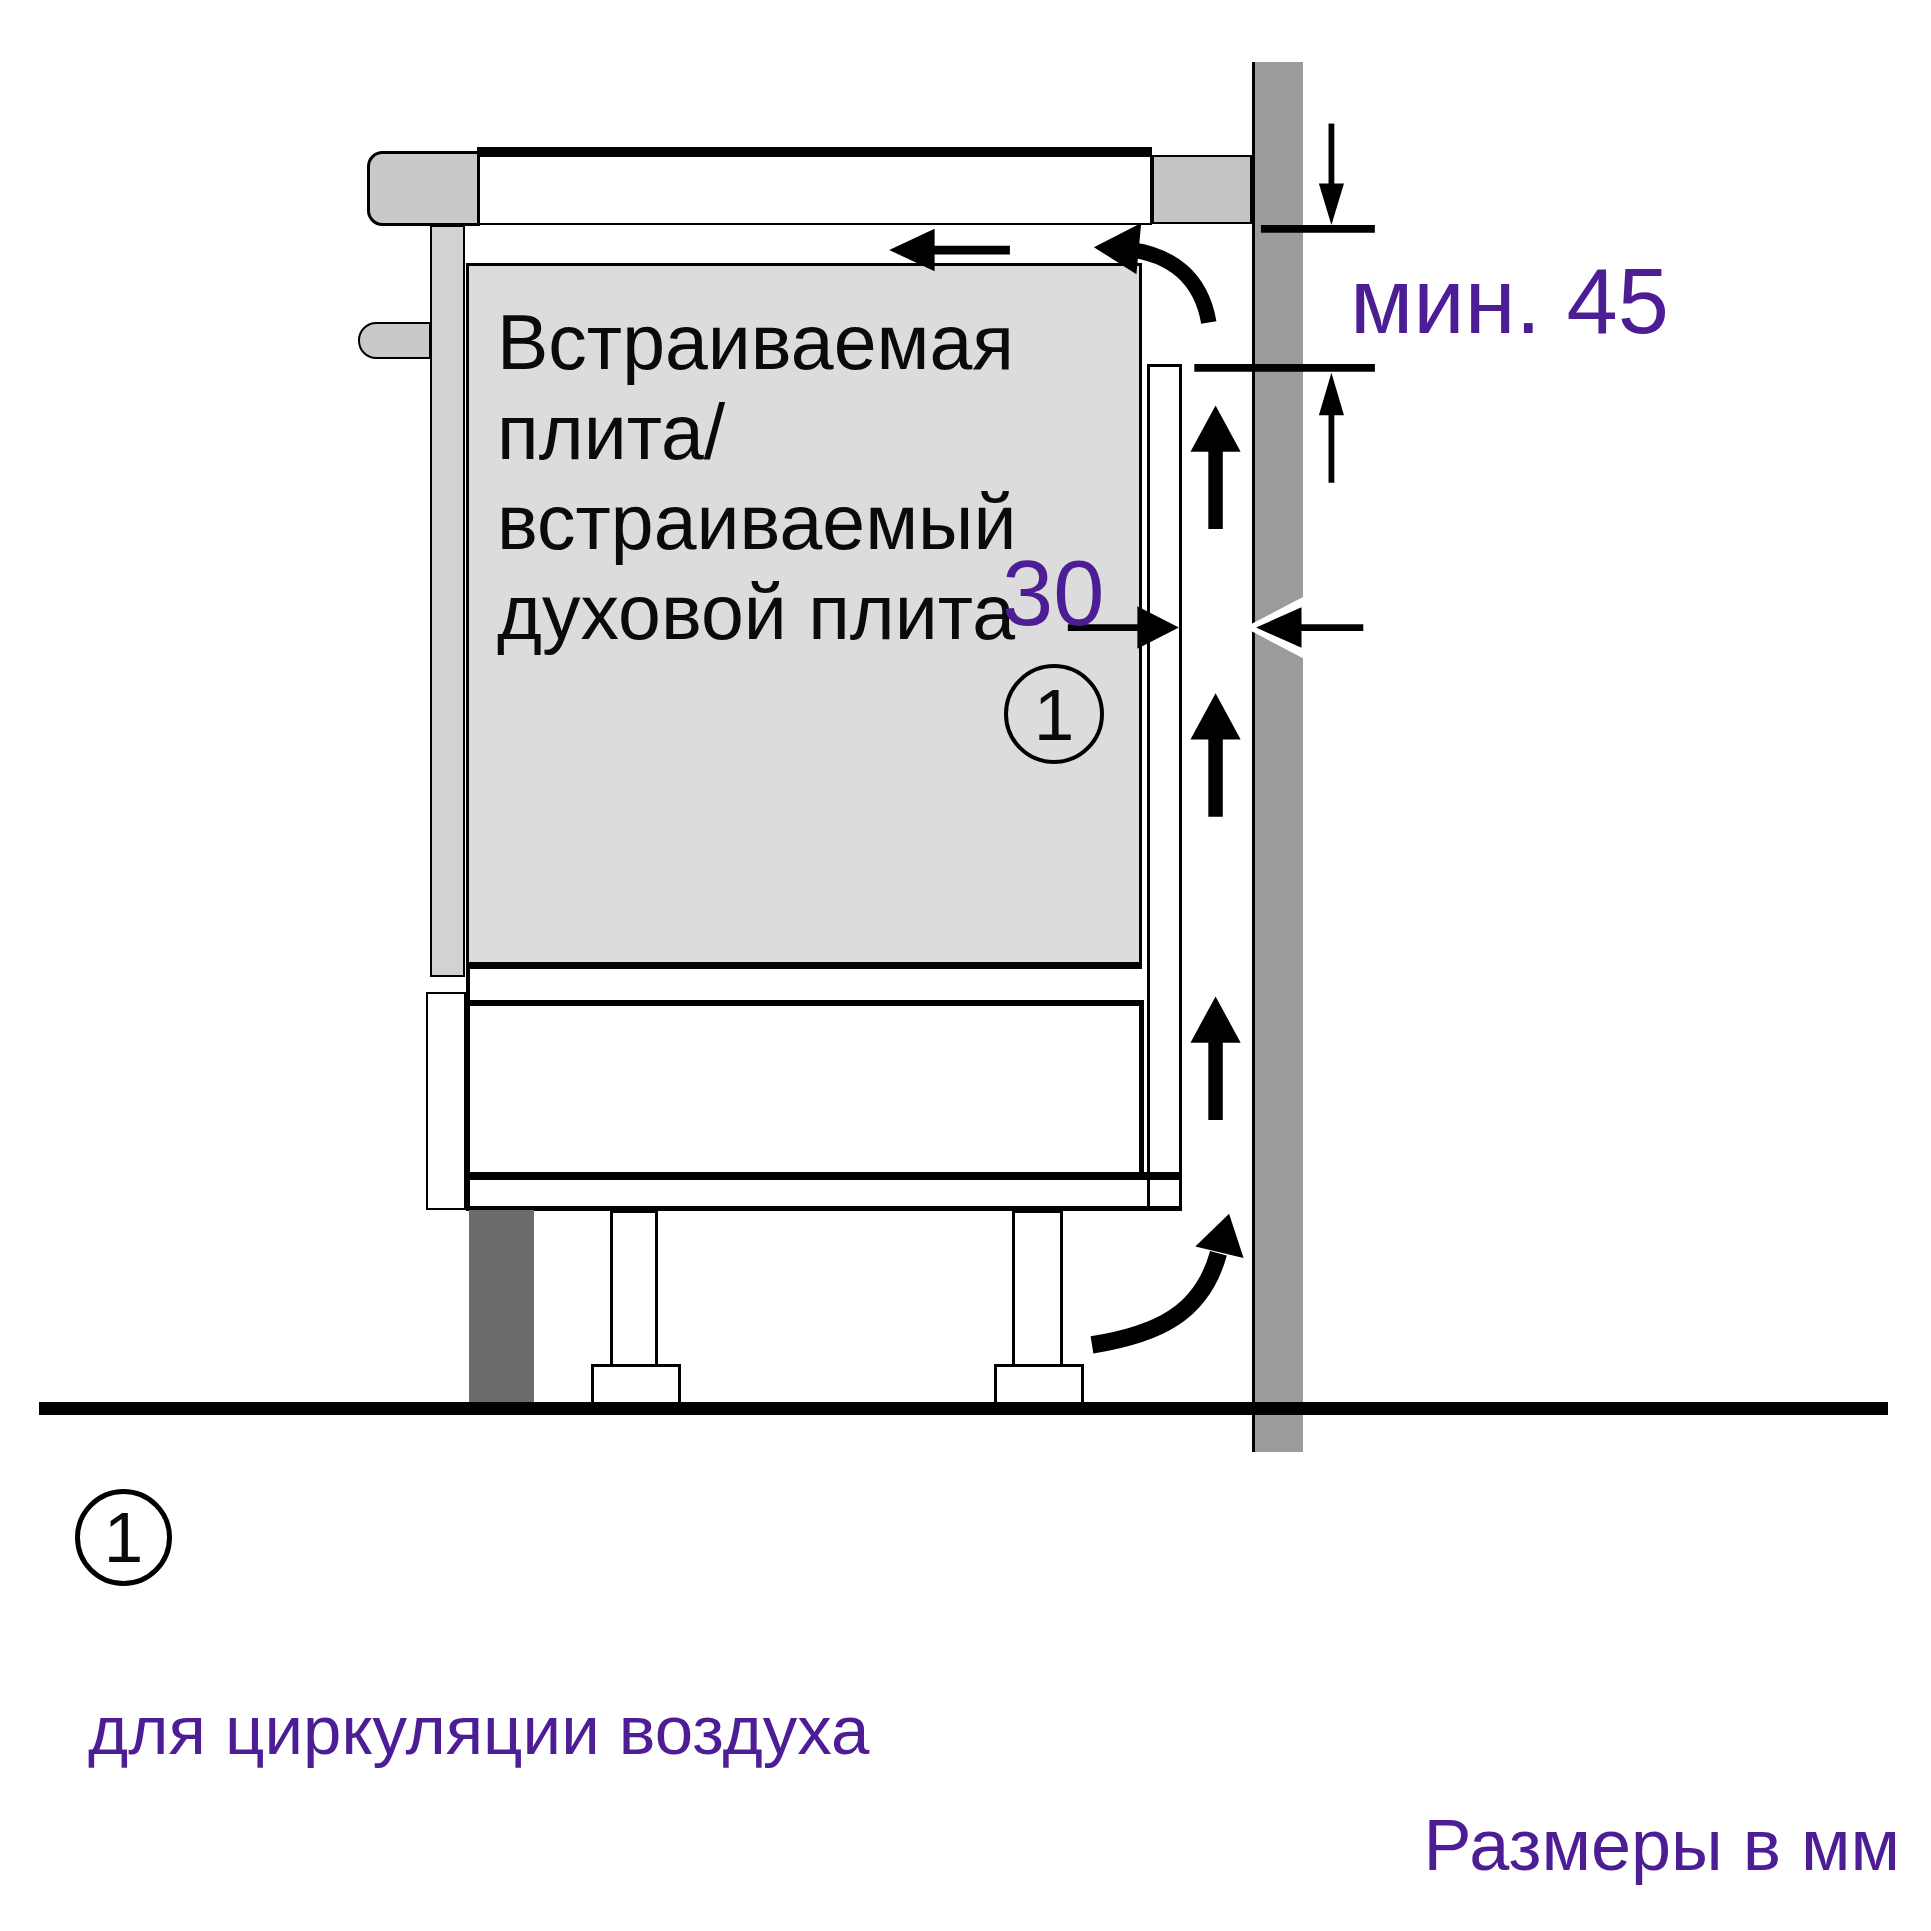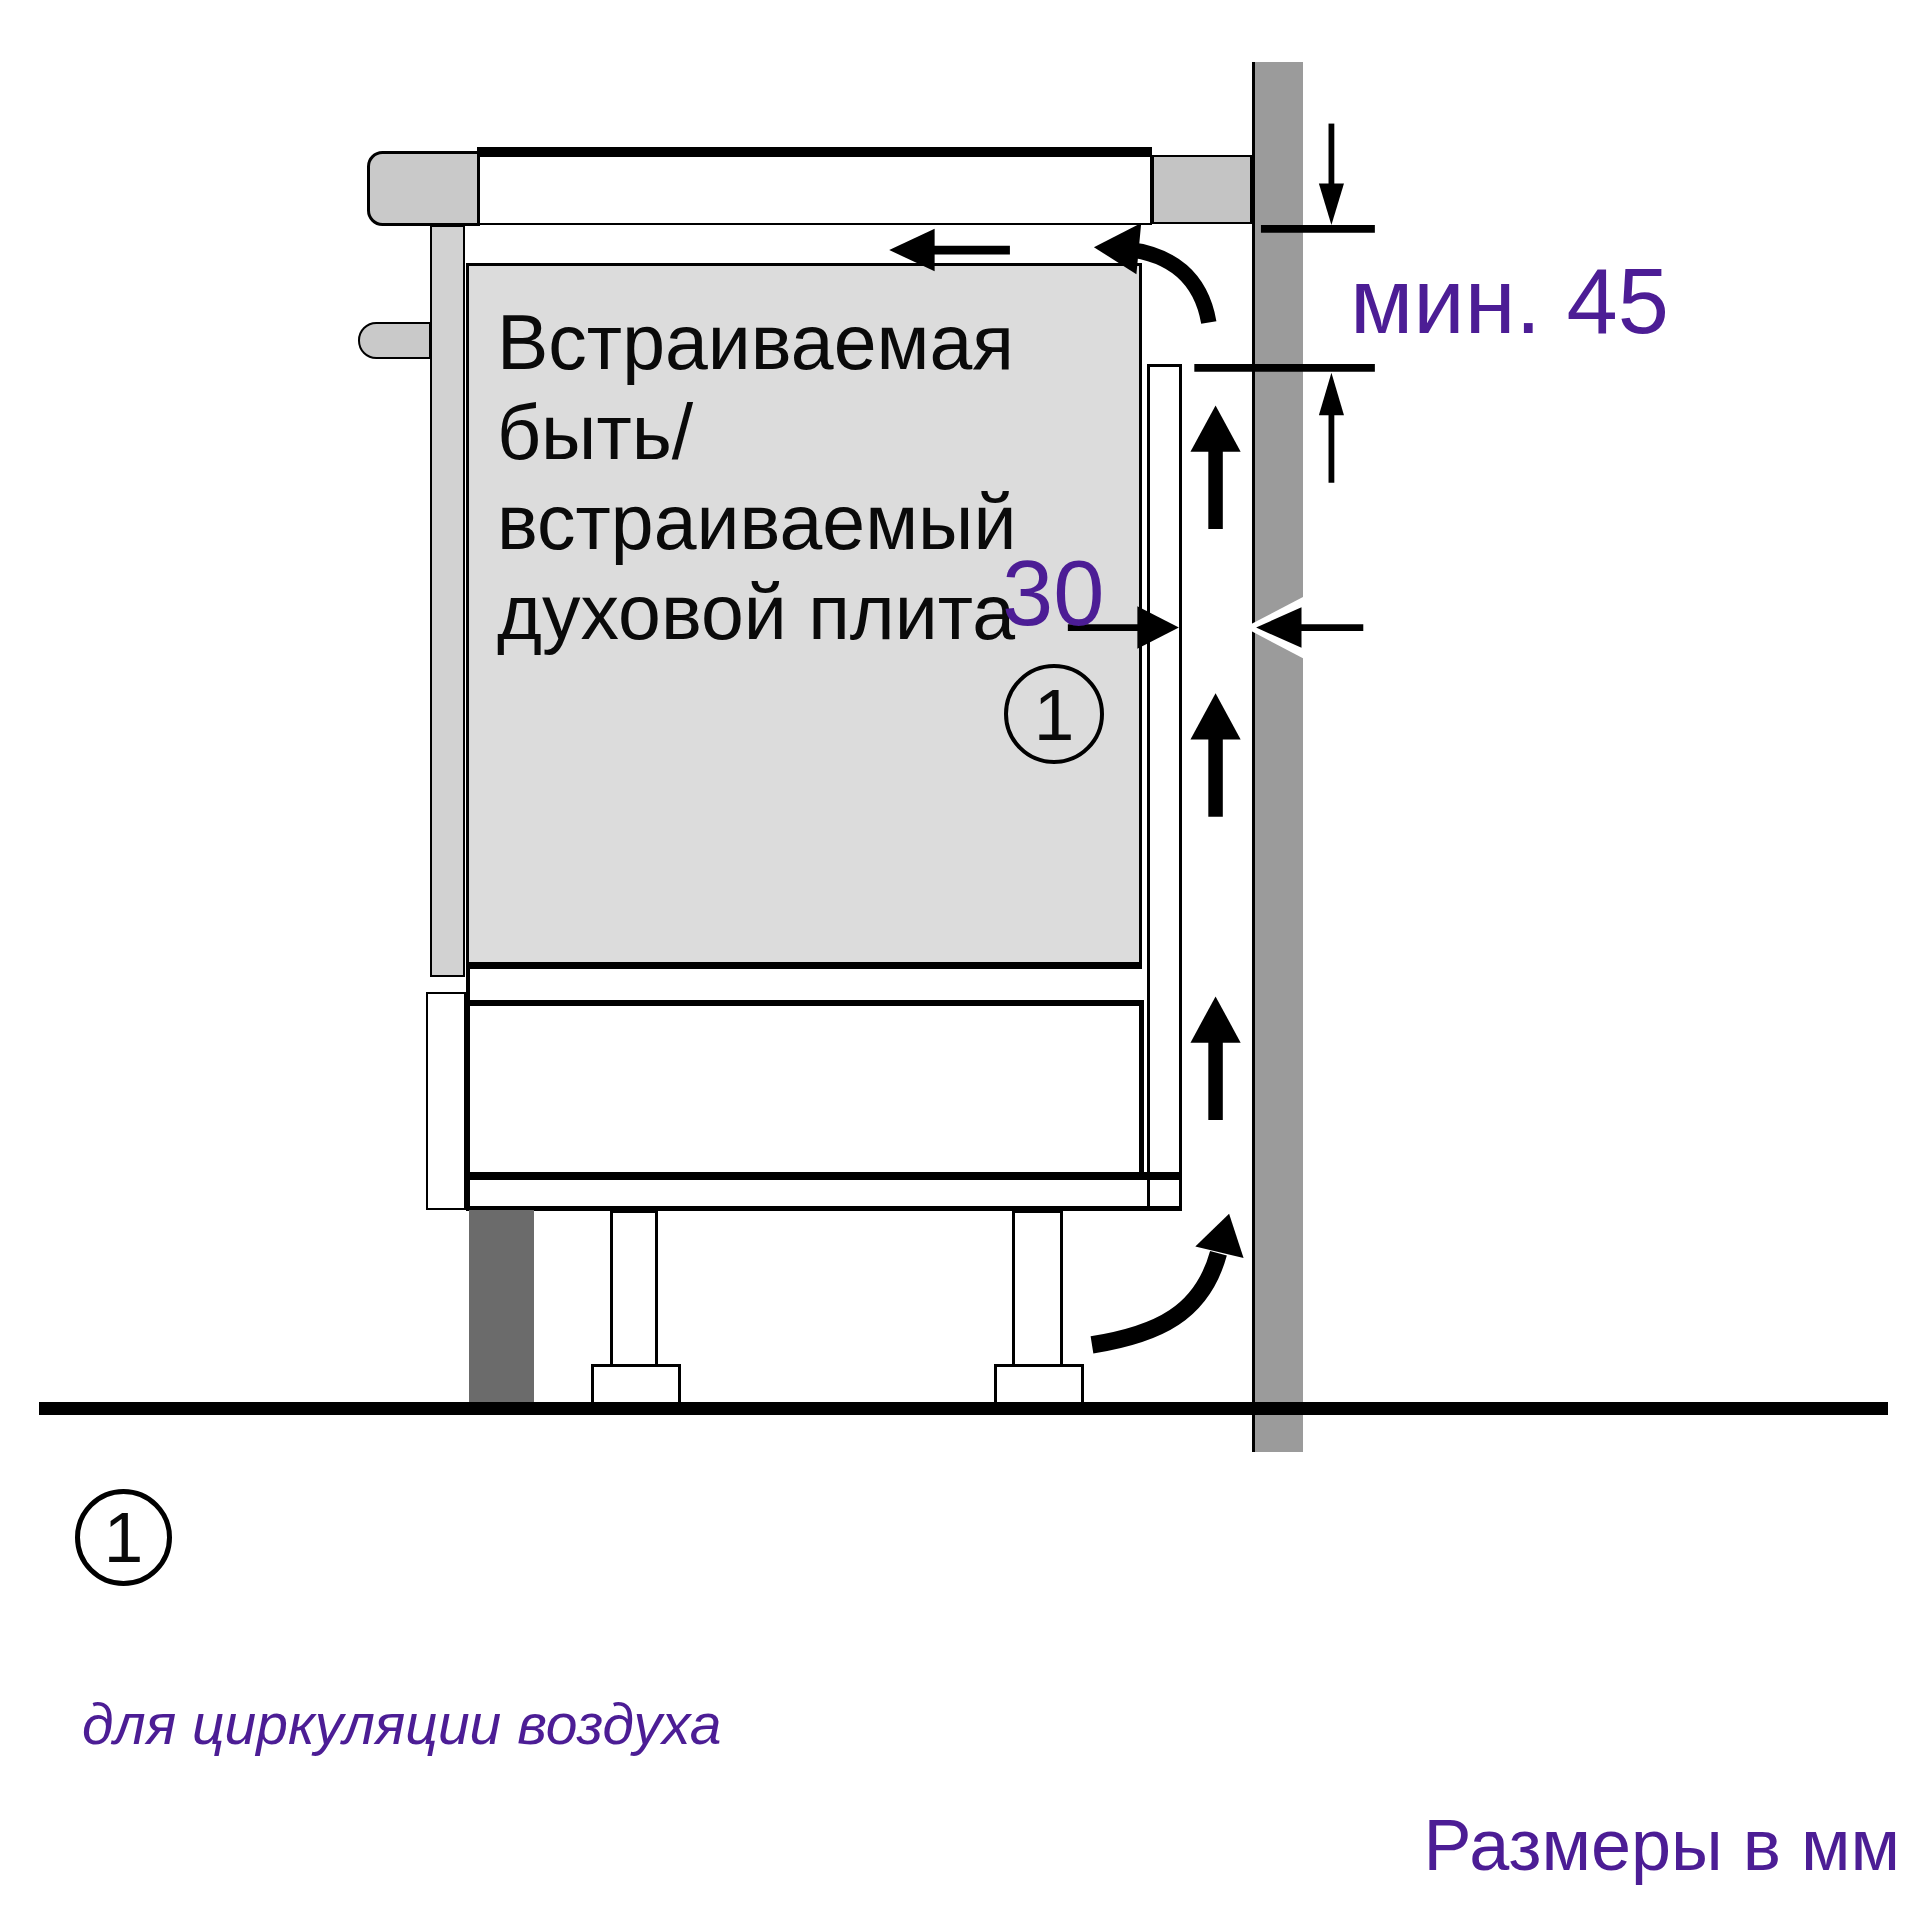--- a/index.html
+++ b/index.html
@@ -97,34 +97,34 @@
       <line x1="1106" y1="650" x2="1180" y2="650" stroke="#000" stroke-width="7"></line>
       <polygon points="1178,628 1178,672 1221,650" fill="#000"></polygon>
       <polygon points="1354,616 1354,684 1289,650" fill="#ffffff"></polygon>
       <polygon points="1348,629 1348,671 1301,650" fill="#000"></polygon>
       <line x1="1346" y1="650" x2="1412" y2="650" stroke="#000" stroke-width="7"></line>
     </g>
   </svg>
 
   <div class="abs label-block" style="left:497px;top:297px;font-size:77px;line-height:90px;">
     <div>Встраиваемая</div>
-    <div>быть/</div>
+    <div>плита/</div>
     <div>встраиваемый</div>
     <div>духовой плита</div>
   </div>
 
   <div class="txt" style="left:1002px;top:541px;font-size:92px;">30</div>
 
   <div class="circle-badge" style="left:1004px;top:664px;width:100px;height:100px;border:4.8px solid #000;font-size:73px;">
     <span>1</span>
   </div>
 
   <div class="txt" style="left:1350px;top:249px;font-size:92px;">мин. 45</div>
 
   <div class="circle-badge" style="left:75px;top:1489px;width:97px;height:97px;border:5.8px solid #000;font-size:71px;">
     <span>1</span>
   </div>
-  <div class="txt" style="left:82px;top:1691px;font-size:57px;font-style:italic;">для циркуляции воздуха</div>
+  <div class="txt" style="left:88px;top:1691px;font-size:69px;">для циркуляции воздуха</div>
 
   <div class="txt" style="left:1888px;top:1804px;font-size:72px;transform:translateX(-100%);margin-left:12px;">Размеры в мм</div>
 
 </div>
 
 
 </body></html>

